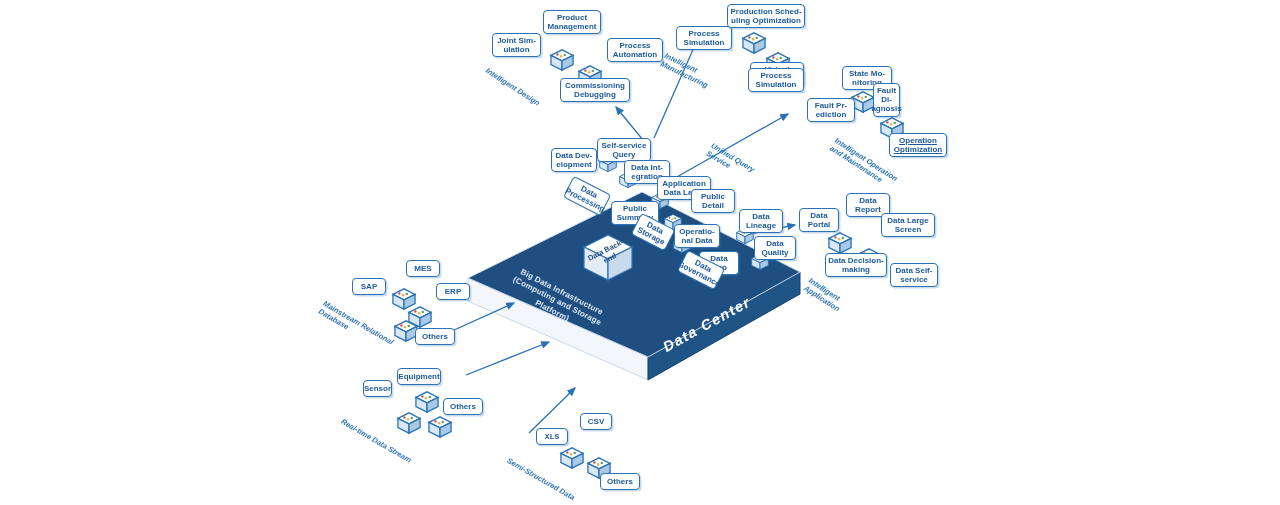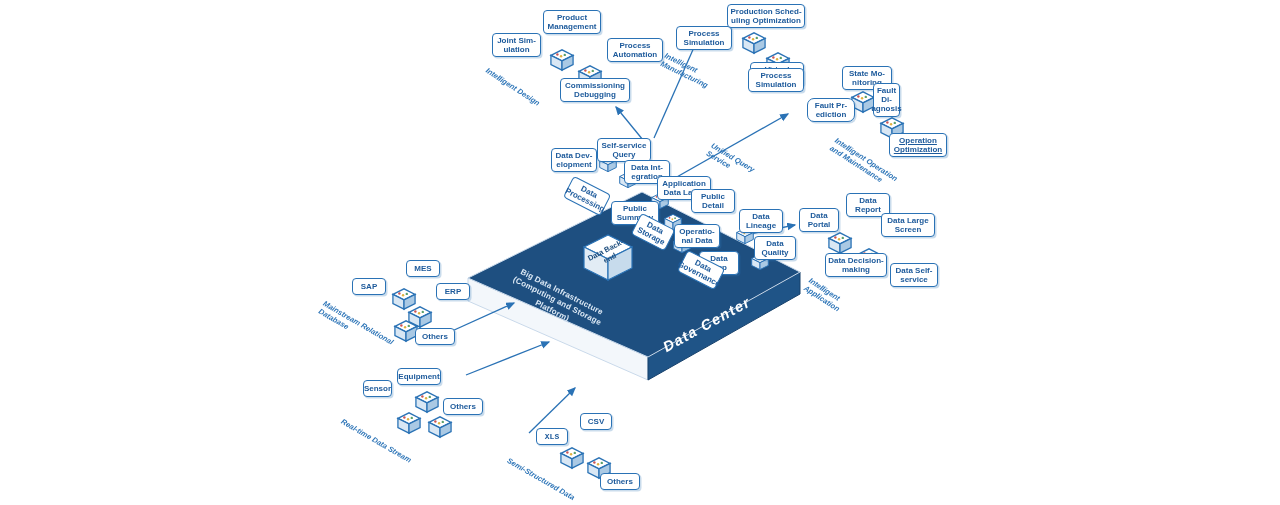--- a/index.html
+++ b/index.html
@@ -106,21 +106,21 @@
   <div class="cat nowrap" style="left:489px;top:66px;transform:rotate(33deg);">Intelligent Design</div>
 
   <div class="node" style="left:676px;top:26px;width:56px;">Process Simulation</div>
   <div class="node" style="left:727px;top:4px;width:78px;">Production Sched-uling Optimization</div>
   <div class="node" style="left:750px;top:42px;width:54px;margin-top:20px;">Virtual Workshop</div>
   <div class="node" style="left:748px;top:68px;width:56px;">Process Simulation</div>
   <div class="cat" style="left:667px;top:51px;width:62px;transform:rotate(26deg);">Intelligent Manufacturing</div>
 
   <div class="node" style="left:842px;top:66px;width:50px;">State Mo-nitoring</div>
   <div class="node" style="left:873px;top:83px;width:27px;">Fault Di-agnosis</div>
-  <div class="node" style="left:807px;top:98px;width:48px;border-radius:7px;">Fault Pr-ediction</div>
+  <div class="node" style="left:807px;top:98px;width:48px;">Fault Pr-ediction</div>
   <div class="node" style="left:889px;top:133px;width:58px;text-decoration:underline;">Operation Optimization</div>
   <div class="cat" style="left:838px;top:136px;width:80px;transform:rotate(33deg);">Intelligent Operation and Maintenance</div>
 
   <div class="node" style="left:846px;top:193px;width:44px;">Data Report</div>
   <div class="node" style="left:881px;top:213px;width:54px;">Data Large Screen</div>
   <div class="node" style="left:799px;top:208px;width:40px;">Data Portal</div>
   <div class="node" style="left:825px;top:253px;width:62px;">Data Decision-making</div>
   <div class="node" style="left:890px;top:263px;width:48px;">Data Self-service</div>
   <div class="cat" style="left:812px;top:276px;width:60px;transform:rotate(33deg);">Intelligent Application</div>
 

